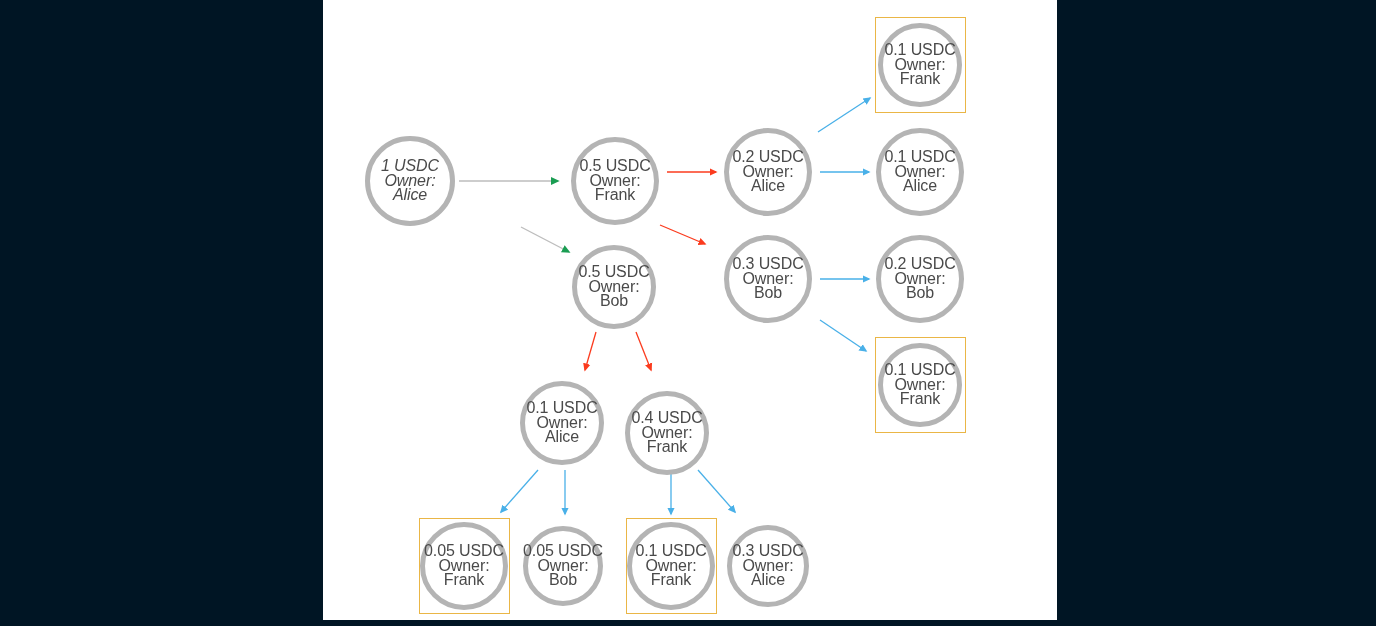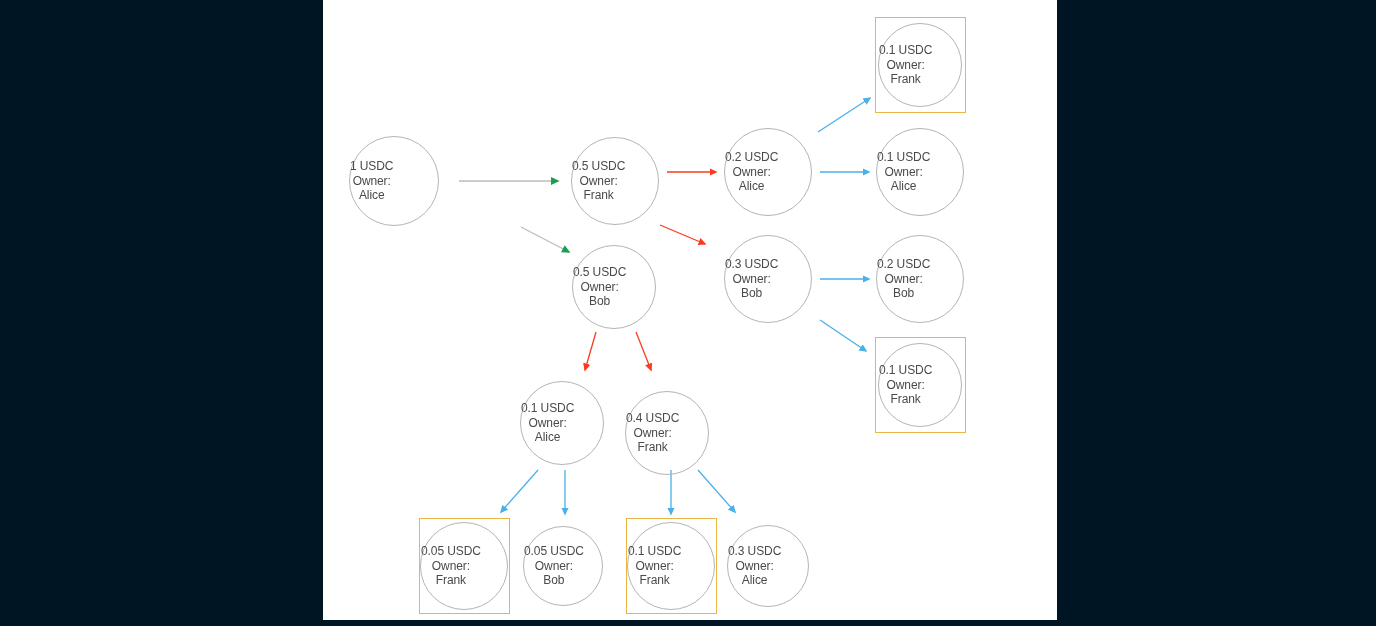--- a/index.html
+++ b/index.html
@@ -12,27 +12,27 @@
   #root{position:relative;width:1376px;height:626px;}
   #canvas{
     position:absolute;left:323px;top:0;width:734px;height:620px;
     background:#ffffff;
   }
   #graph{position:absolute;left:0;top:0;width:734px;height:620px;}
 
   .node{
     position:absolute;
     box-sizing:border-box;
-    border:1px solid #4d7c0f;
+    border:5px solid #4d7c0f;
     border-radius:50%;
     background:transparent;
-    display:flex;align-items:center;
+    display:flex;align-items:center;justify-content:center;
     text-align:center;
     color:#4a4a4a;
-    font-size:12px;
+    font-size:16px;
     line-height:14.5px;
     letter-spacing:-0.1px;
     white-space:pre;
   }
   .hl-box{
     position:absolute;
     box-sizing:border-box;
     border:1.5px solid #eab646;
     background:transparent;
   }
@@ -75,21 +75,21 @@
       <line x1="375" y1="470" x2="412" y2="512" stroke="#49b0e8" stroke-width="1.3" marker-end="url(#mk-blue)"></line>
     </svg>
 
     <div id="highlights">
         <div class="hl-box" style="left: 552px; top: 17px; width: 91px; height: 96px; border-color: rgb(234, 182, 70);"></div>
         <div class="hl-box" style="left: 552px; top: 337px; width: 91px; height: 96px; border-color: rgb(234, 182, 70);"></div>
         <div class="hl-box" style="left: 96px; top: 518px; width: 91px; height: 96px; border-color: rgb(234, 182, 70);"></div>
         <div class="hl-box" style="left: 303px; top: 518px; width: 91px; height: 96px; border-color: rgb(234, 182, 70);"></div>
       </div>
     <div id="nodes">
-        <div class="node" style="left: 26px; top: 136px; width: 90px; height: 90px; border-color: rgb(180, 180, 180); color: rgb(74, 74, 74);"><div><div>1 USDC</div><div>Owner:</div><div>Alice</div></div></div>
+        <div class="node" style="left: 42px; top: 136px; width: 90px; height: 90px; border-color: rgb(180, 180, 180); color: rgb(74, 74, 74); font-style: italic;"><div><div>1 USDC</div><div>Owner:</div><div>Alice</div></div></div>
         <div class="node" style="left: 248px; top: 137px; width: 88px; height: 88px; border-color: rgb(180, 180, 180); color: rgb(74, 74, 74);"><div><div>0.5 USDC</div><div>Owner:</div><div>Frank</div></div></div>
         <div class="node" style="left: 249px; top: 245px; width: 84px; height: 84px; border-color: rgb(180, 180, 180); color: rgb(74, 74, 74);"><div><div>0.5 USDC</div><div>Owner:</div><div>Bob</div></div></div>
         <div class="node" style="left: 401px; top: 128px; width: 88px; height: 88px; border-color: rgb(180, 180, 180); color: rgb(74, 74, 74);"><div><div>0.2 USDC</div><div>Owner:</div><div>Alice</div></div></div>
         <div class="node" style="left: 401px; top: 235px; width: 88px; height: 88px; border-color: rgb(180, 180, 180); color: rgb(74, 74, 74);"><div><div>0.3 USDC</div><div>Owner:</div><div>Bob</div></div></div>
         <div class="node" style="left: 555px; top: 23px; width: 84px; height: 84px; border-color: rgb(180, 180, 180); color: rgb(74, 74, 74);"><div><div>0.1 USDC</div><div>Owner:</div><div>Frank</div></div></div>
         <div class="node" style="left: 553px; top: 128px; width: 88px; height: 88px; border-color: rgb(180, 180, 180); color: rgb(74, 74, 74);"><div><div>0.1 USDC</div><div>Owner:</div><div>Alice</div></div></div>
         <div class="node" style="left: 553px; top: 235px; width: 88px; height: 88px; border-color: rgb(180, 180, 180); color: rgb(74, 74, 74);"><div><div>0.2 USDC</div><div>Owner:</div><div>Bob</div></div></div>
         <div class="node" style="left: 555px; top: 343px; width: 84px; height: 84px; border-color: rgb(180, 180, 180); color: rgb(74, 74, 74);"><div><div>0.1 USDC</div><div>Owner:</div><div>Frank</div></div></div>
         <div class="node" style="left: 197px; top: 381px; width: 84px; height: 84px; border-color: rgb(180, 180, 180); color: rgb(74, 74, 74);"><div><div>0.1 USDC</div><div>Owner:</div><div>Alice</div></div></div>
         <div class="node" style="left: 302px; top: 391px; width: 84px; height: 84px; border-color: rgb(180, 180, 180); color: rgb(74, 74, 74);"><div><div>0.4 USDC</div><div>Owner:</div><div>Frank</div></div></div>

